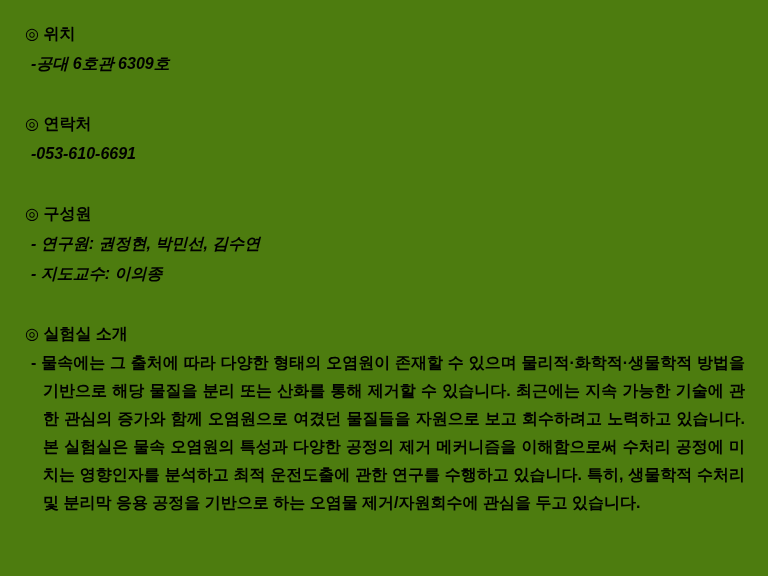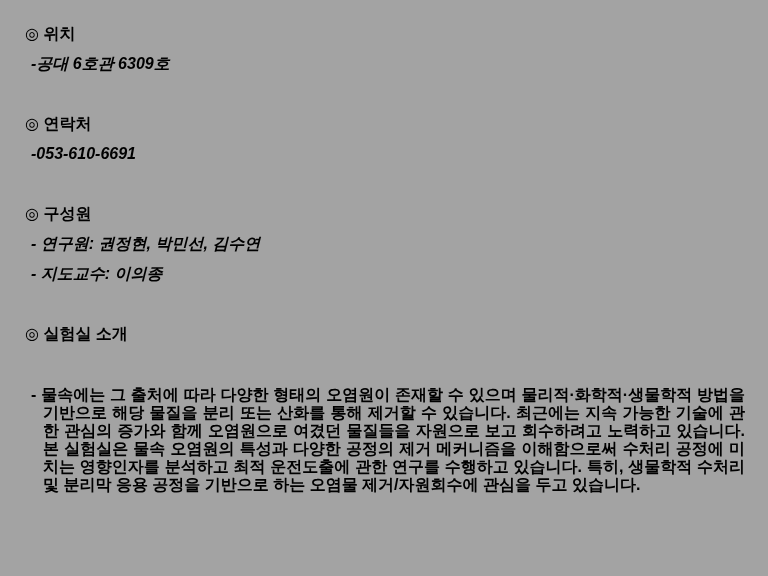--- a/index.html
+++ b/index.html
@@ -10,44 +10,43 @@
   .doc {
     box-sizing: border-box;
     width: 768px;
     height: 576px;
     padding: 19px 22px 0 25px;
     overflow: hidden;
     font-family: "Liberation Sans", "DejaVu Sans", sans-serif;
     font-weight: 700;
     font-size: 16px;
     color: #000000;
-    background: #a3a3a3;
+    background: #4d7c0f;
   }
   .section {
     margin: 0 0 30px 0;
   }
   .section-heading {
     line-height: 30px;
     white-space: pre;
   }
   .section-item {
     line-height: 30px;
     margin-left: 6px;
     white-space: pre;
     font-style: italic;
   }
   .section-paragraph {
     box-sizing: border-box;
     width: 714px;
     margin-left: 6px;
     padding-left: 12px;
     text-indent: -12px;
-    line-height: 18px;
+    line-height: 28px;
     text-align: justify;
-    margin-top: 37px;
   }
 </style>
 </head>
 <body>
 
 <div class="doc">
 
   <div class="section">
     <div class="section-heading">◎ 위치</div>
     <div class="section-item">-공대 6호관 6309호</div>

